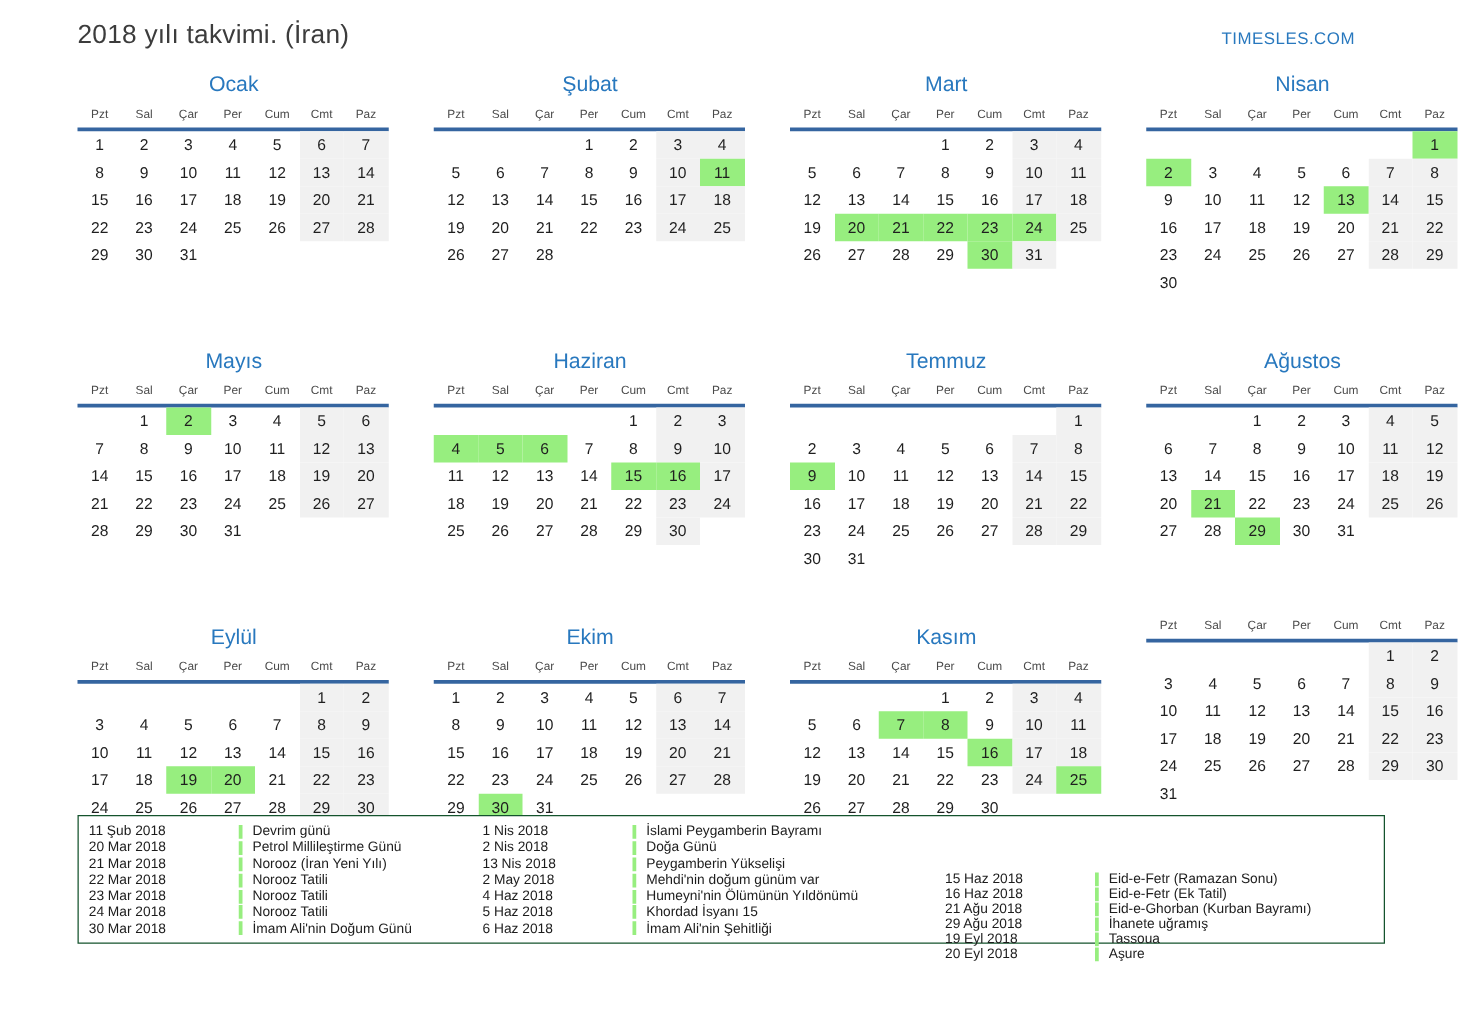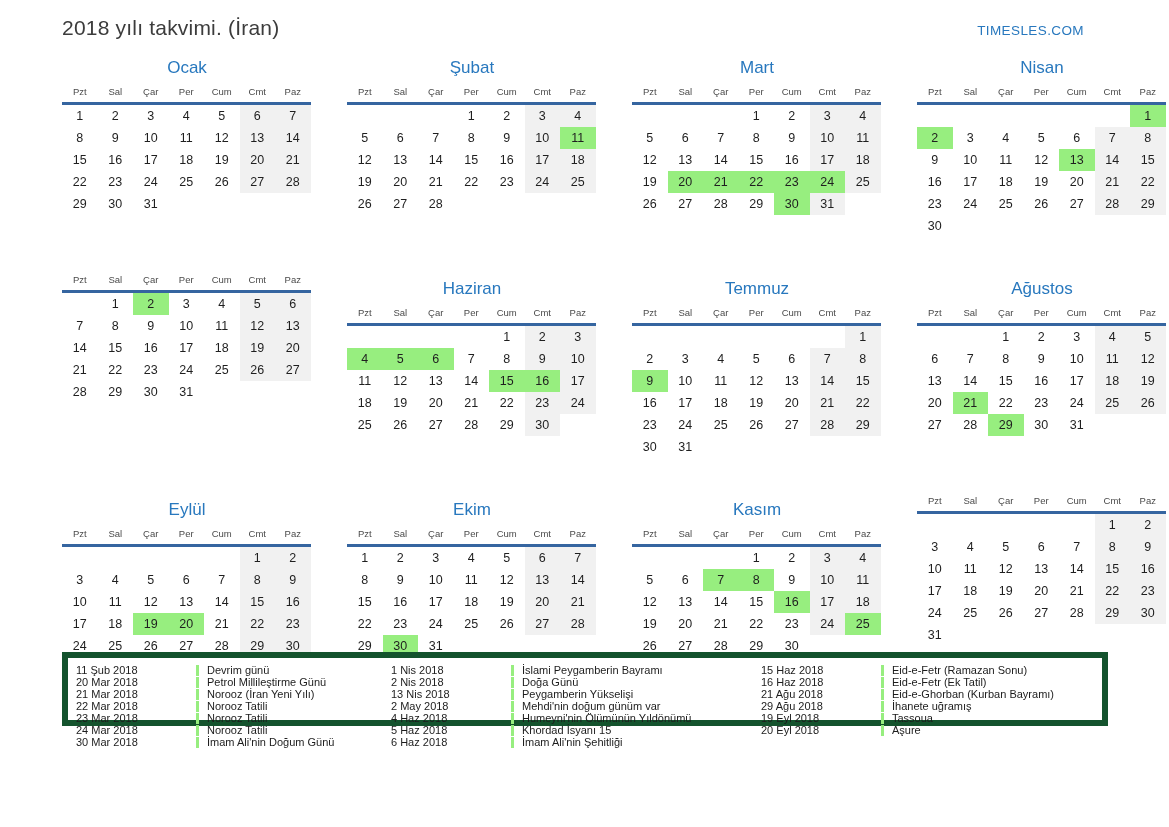--- a/index.html
+++ b/index.html
@@ -23,25 +23,25 @@
   .month-title { color:var(--accent_blue,#2878be); font-size:17px; font-weight:400;
                  text-align:center; margin:8px 0 5px; }
   .mgrid { display:grid; grid-template-columns:repeat(7,35.5px); }
   .dh { font-size:9.5px; color:#4a4a4a; text-align:center; padding:3px 0 5px; }
   .rule { grid-column:1/-1; height:2.5px; background:var(--header_rule,#3565a0); }
   .dc { height:22.2px; line-height:22.2px; text-align:center;
         font-size:12.5px; color:#1f1f1f; }
   .dc.we  { background:var(--weekend_bg,#f1f1f1); }
   .dc.hol { background:var(--holiday_bg,#97ee7f); }
 
-  .legend { position:absolute; left:62px; top:652px; width:1046px; height:74px;
-            border:6px solid #14532d; padding:6px 0 0 8px; display:flex;
+  .legend { position:absolute; left:62px; top:652px; width:1046px; height:103px;
+            border:1px solid #14532d; padding:6px 0 0 8px; display:flex;
             background:#fff; }
   .lgroup { display:flex; flex-direction:column; }
-  .lgroup.g0 { width:315px; } .lgroup.g1 { width:370px; } .lgroup.g2 { flex:1; }
+  .lgroup.g0 { width:315px; } .lgroup.g1 { width:370px; } .lgroup.g2 { flex:1;margin-top:38px; }
   .lrow { display:flex; align-items:center; height:12.9px;
           font-size:11px; color:#1c1c1c; white-space:nowrap; }
   .ldate { width:120px; flex:0 0 120px; }
   .ltick { width:3px; height:11px; flex:0 0 3px;
            background:var(--holiday_bg,#97ee7f); margin-right:8px; }
 </style>
 </head>
 <body>
 
 <div class="header">
@@ -243,20 +243,21 @@
         <div class="dc">30</div>
         <div class="dc"></div>
         <div class="dc"></div>
         <div class="dc"></div>
         <div class="dc"></div>
         <div class="dc"></div>
         <div class="dc"></div>
       </div>
     </div>
     <div class="month">
+      <div class="month-title">Mayıs</div>
       <div class="mgrid">
         <div class="dh">Pzt</div>
         <div class="dh">Sal</div>
         <div class="dh">Çar</div>
         <div class="dh">Per</div>
         <div class="dh">Cum</div>
         <div class="dh">Cmt</div>
         <div class="dh">Paz</div>
         <div class="rule"></div>
         <div class="dc"></div>

